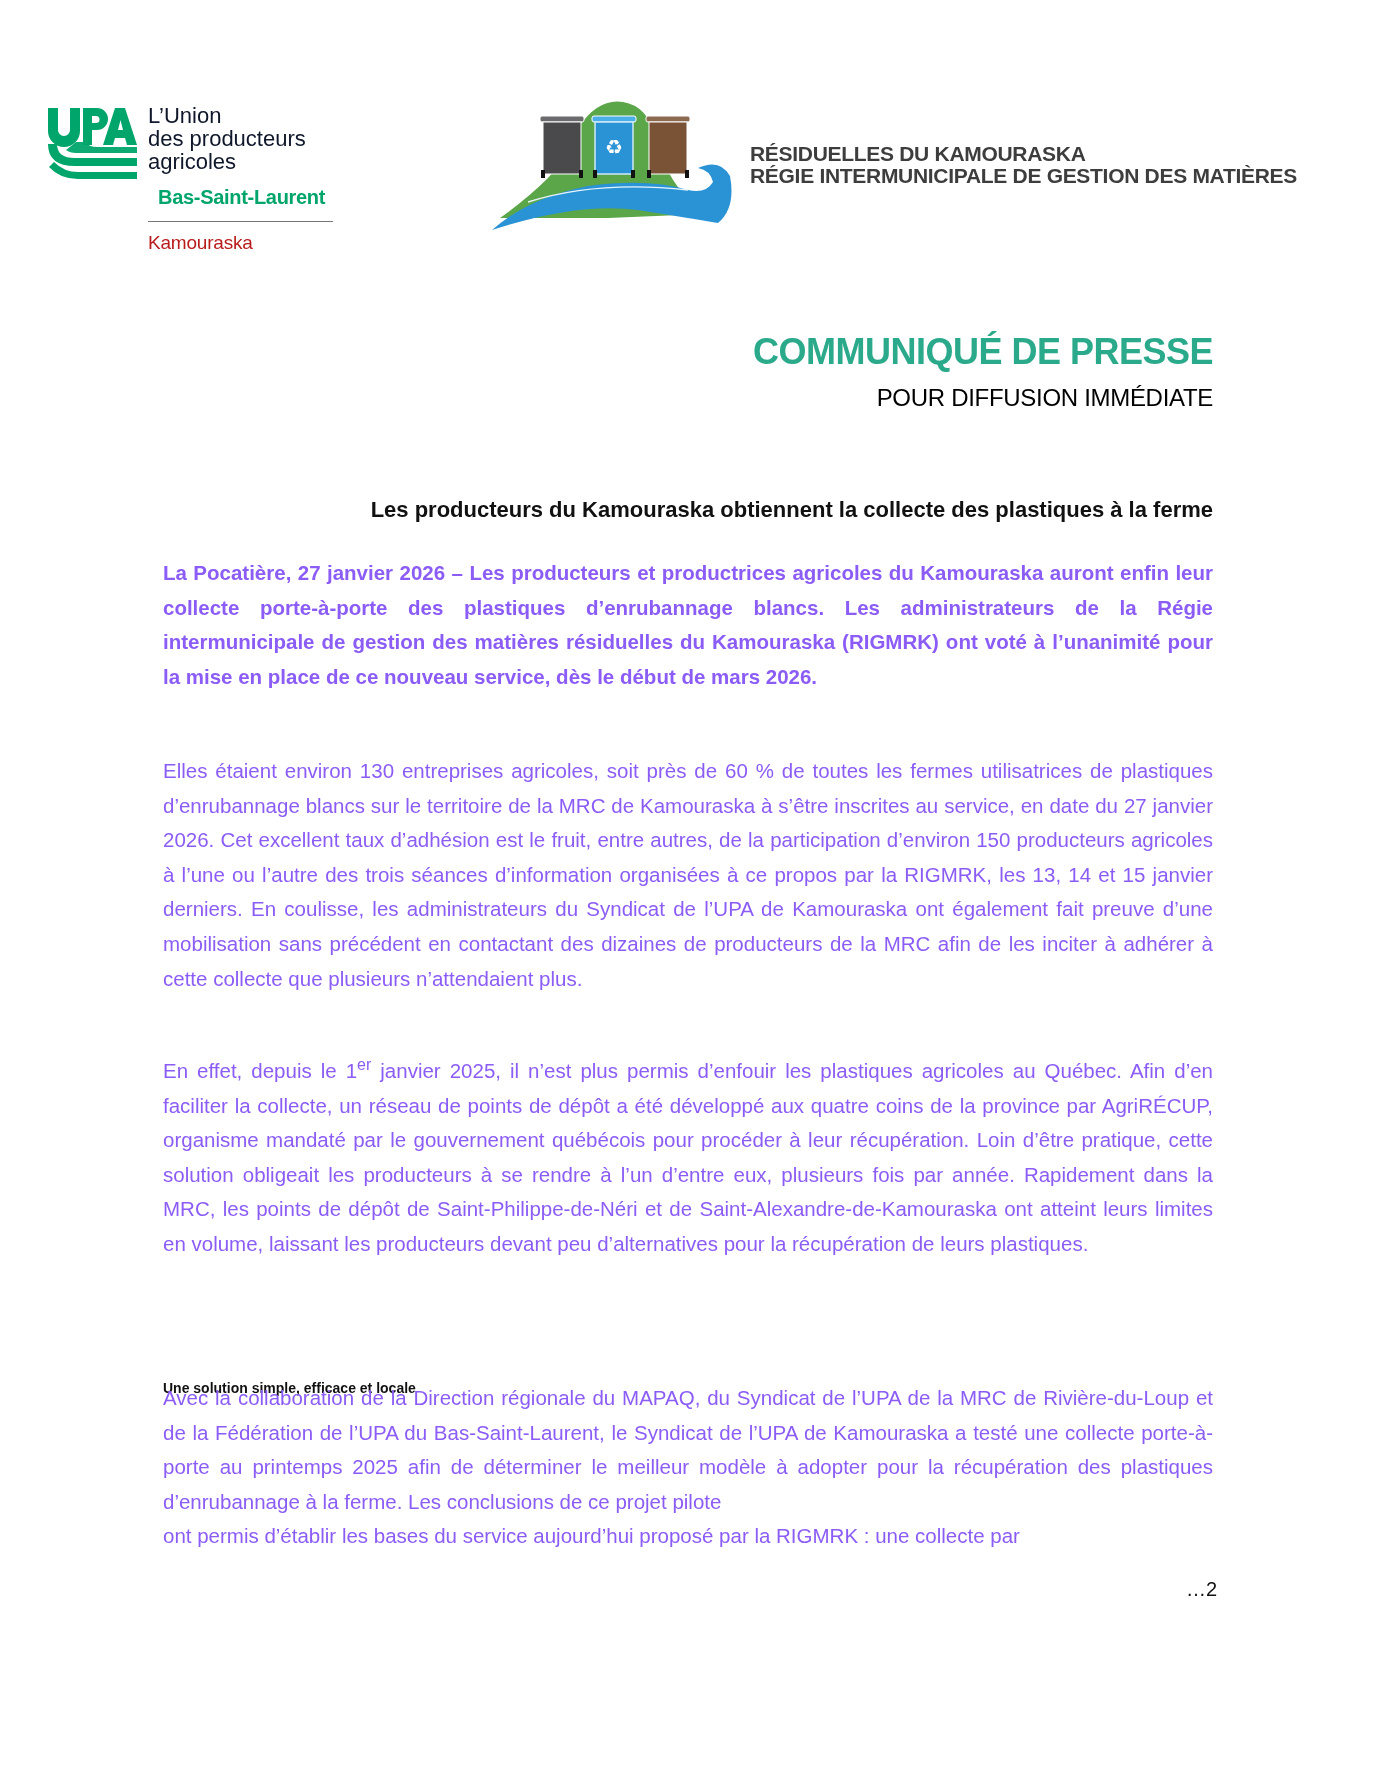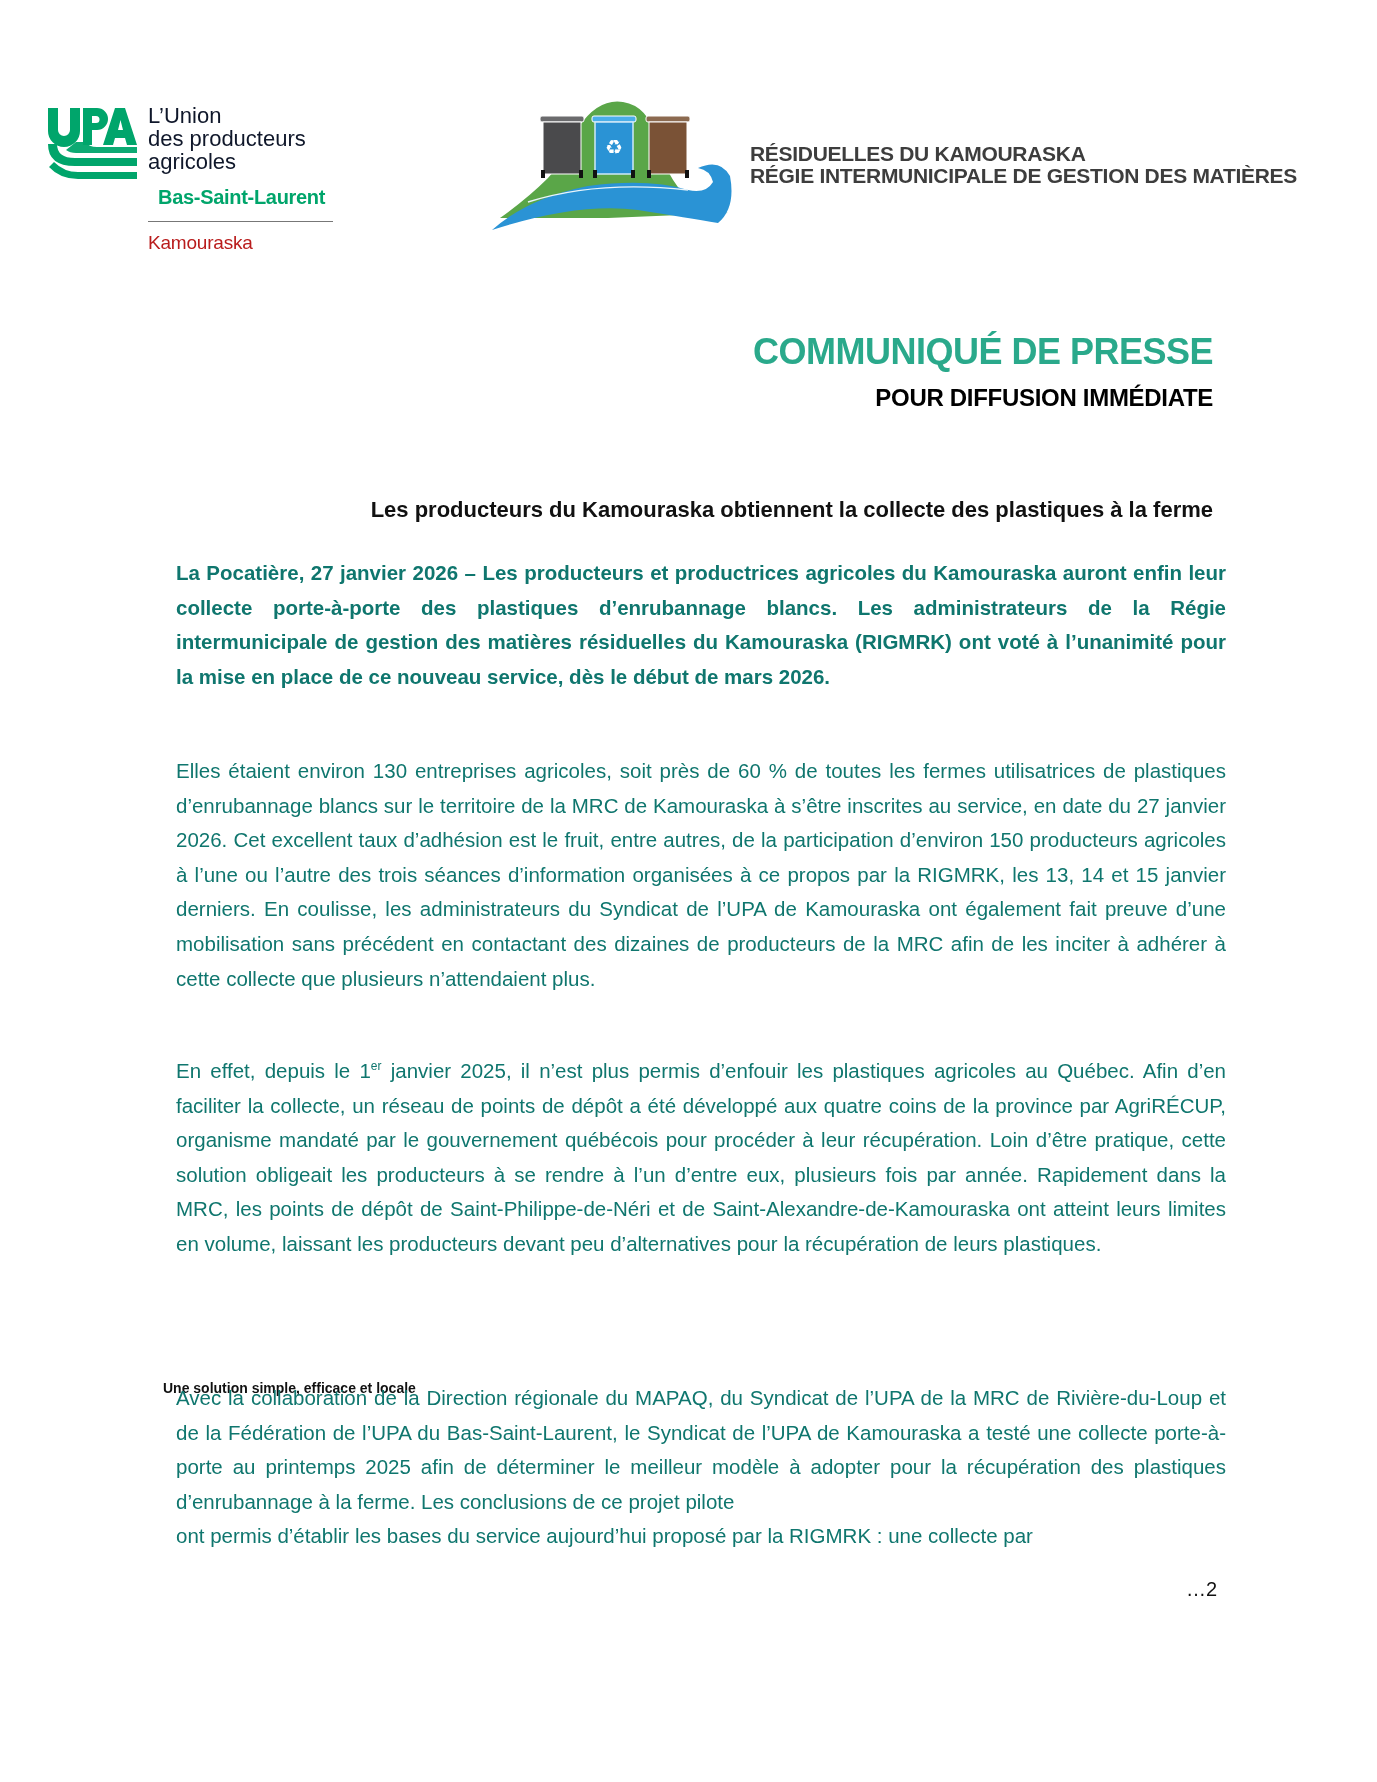--- a/index.html
+++ b/index.html
@@ -13,33 +13,33 @@
   .upa-region { position: absolute; left: 112px; top: 82px; color: #00a56b; font-size: 20px; font-weight: bold; font-family: "Liberation Sans Narrow", "Liberation Sans", sans-serif; letter-spacing: -0.3px; }
   .upa-rule { position: absolute; left: 102px; top: 117px; width: 185px; height: 1px; background: #777; }
   .upa-sub { position: absolute; left: 102px; top: 128px; color: #b91c1c; font-size: 19px; letter-spacing: -0.2px; }
 
   
   .rig-logo { position: absolute; left: 488px; top: 98px; width: 245px; height: 135px; }
   .rig-title { position: absolute; left: 750px; top: 143px; color: #3d3d3d; font-weight: bold; font-size: 21px; line-height: 22px; letter-spacing: -0.3px; }
 
   
   .press-title { position: absolute; right: 164px; top: 331px; color: #2aa98b; font-weight: bold; font-size: 36px; letter-spacing: -0.5px; }
-  .press-sub { position: absolute; right: 164px; top: 384px; color: #000; font-weight: bold; font-size: 24px; letter-spacing: -0.3px; text-align: right; }
+  .press-sub { position: absolute; right: 164px; top: 384px; color: #000; font-weight: normal; font-size: 24px; letter-spacing: -0.3px; text-align: right; }
 
   
   .body-col { position: absolute; left: 163px; width: 1050px; }
   .headline { top: 497px; text-align: right; font-weight: bold; font-size: 22px; color: #111; }
-  .para { font-size: 20.5px; line-height: 34.6px; text-align: justify; color: #0f766e; margin-left: 13px; }
+  .para { font-size: 20.5px; line-height: 34.6px; text-align: justify; color: #8b5cf6; }
   .p-lead { top: 556px; font-weight: bold; }
   .p2 { top: 754px; }
   .p3 { top: 1054px; }
   .subhead { top: 1380px; font-weight: bold; font-size: 14px; }
   .p4 { top: 1381px; }
   .p4 .last { text-align: left; }
-  sup { font-size: 12px; line-height: 0; vertical-align: super; }
+  sup { font-size: 16px; line-height: 0; vertical-align: super; }
   .page-marker { position: absolute; left: 1186px; top: 1578px; font-size: 20px; color: #111; }
 </style>
 </head>
 <body>
 
 <div class="upa-logo">
   <svg class="upa-mark" viewBox="0 0 92 80">
     <g fill="#00a56b">
 
       <path d="M2 2 h10 v22 a6 6 0 0 0 12 0 v-22 h10 v23 a16 16 0 0 1 -32 0 z"></path>

